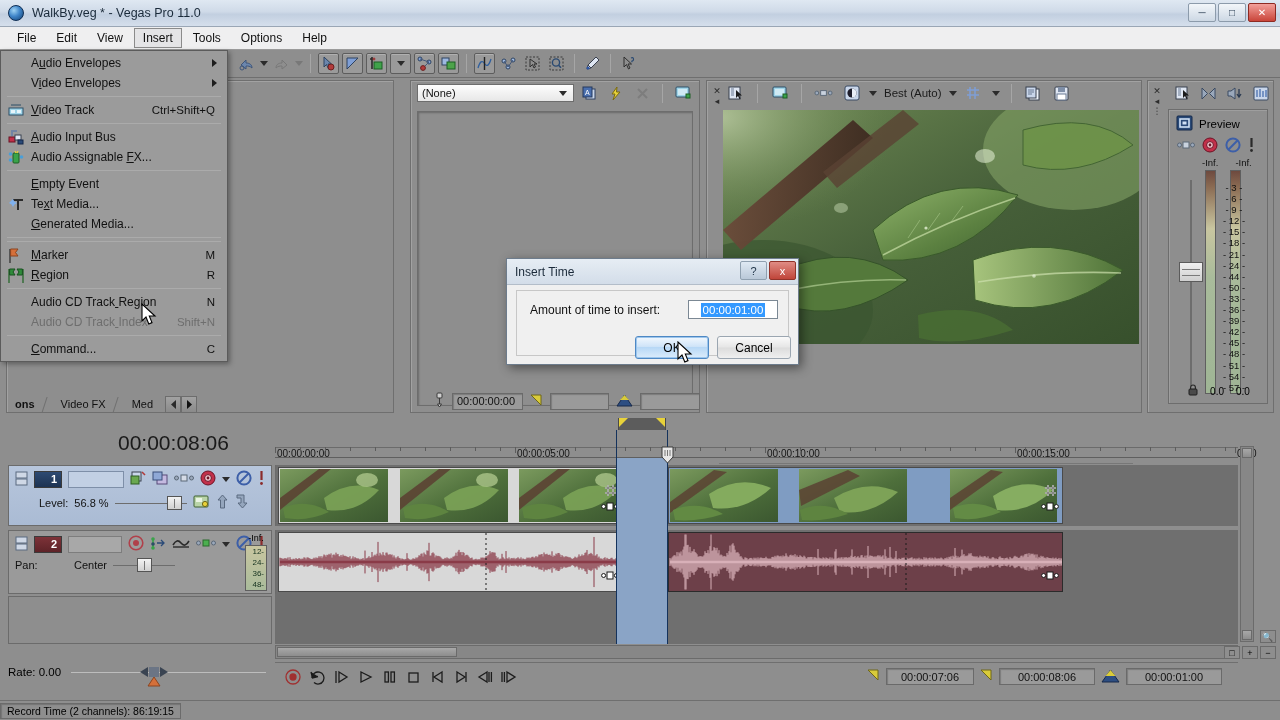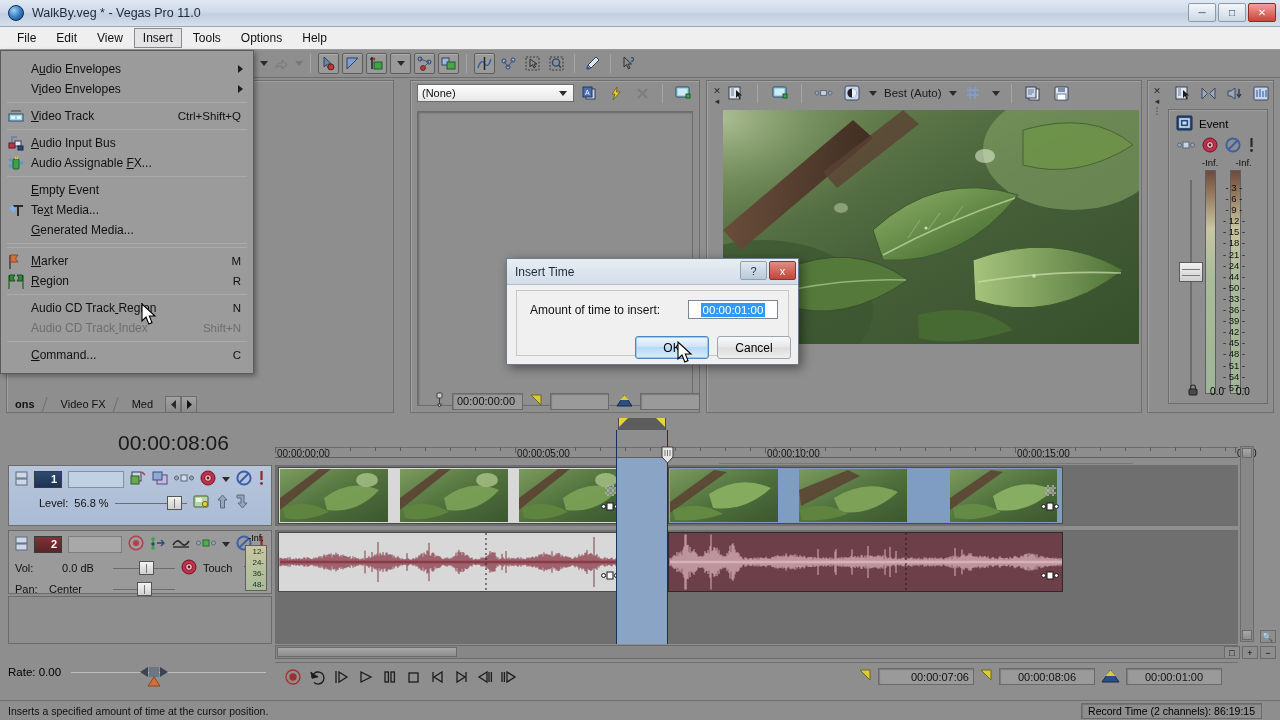--- a/index.html
+++ b/index.html
@@ -209,24 +209,24 @@
 
   .statusbar { position:absolute; left:0; bottom:0; width:1280px; height: 20px;
                background:#8e8e8e; border-top:1px solid #6f6f6f;
                display:flex; align-items:center; }
   .sb-left { flex:1; padding-left: 8px; font-size: 10.5px; color:#111; }
   .sb-right { border:1px solid #6b6b6b; box-shadow: inset 1px 1px 1px rgba(0,0,0,.18);
               padding: 1px 6px; margin-right: 18px; font-size: 10.5px; }
 
   
   .dropdown {
-    position:absolute; left: 0; top: 50px; width: 254px;
+    position:absolute; left: 0; top: 50px; width: 228px;
     background: #9b9b9b; border: 1px solid #5b5b5b;
     box-shadow: 2px 2px 5px rgba(0,0,0,.35); z-index: 50;
-    padding: 8px 0;
+    padding: 2px 0;
   }
   .dd-item { height: 20px; display:flex; align-items:center; position:relative;
              padding-left: 30px; font-size: 12px; color:#111; }
   .dd-item.sel { background: #7fb0ec; }
   .dd-item.disabled { color: #6e6e6e; }
   .dd-sc { position:absolute; right: 12px; font-size: 11.5px; }
   .dd-arrow { position:absolute; right: 10px; width:0;height:0;
               border-top:4px solid transparent;border-bottom:4px solid transparent;
               border-left:5px solid #1d1d1d; }
   .dd-sep { height: 1px; margin: 3px 6px; background: #767676; border-bottom:1px solid #ababab; }
@@ -635,21 +635,21 @@
 
     <div class="mx-box">
       <div class="mx-title">
         <span>
           <svg width="17" height="16" viewBox="0 0 17 16">
               <rect x="1" y="1" width="15" height="14" rx="1" fill="#2a4a78" stroke="#14294a"></rect>
               <rect x="4" y="4" width="9" height="8" fill="none" stroke="#cfe0f5" stroke-width="1.6"></rect>
               <rect x="6.5" y="6.5" width="4" height="3" fill="#cfe0f5"></rect>
             </svg>
         </span>
-        <span>Event</span>
+        <span>Preview</span>
       </div>
       <div class="mx-iconrow">
         <span>
           <svg width="18" height="10" viewBox="0 0 18 10">
               <circle cx="2.5" cy="5" r="2" fill="#9aa8bb" stroke="#5b6877"></circle>
               <circle cx="15.5" cy="5" r="2" fill="#9aa8bb" stroke="#5b6877"></circle>
               <rect x="6" y="2" width="6" height="6" fill="#c9d2de" stroke="#5b6877"></rect>
             </svg>
         </span>
         <span>
@@ -951,38 +951,22 @@
           </svg>
       </span>
       <span>
         <svg width="7" height="16" viewBox="0 0 7 16">
             <path d="M3.5 1 L3.5 10" stroke="#8b2b2b" stroke-width="2.2"></path>
             <circle cx="3.5" cy="13.5" r="1.4" fill="#8b2b2b"></circle>
           </svg>
       </span>
     </div>
     <div class="th-row" style="padding-top:6px;">
-      <span class="th-lbl" style="width:28px;">Vol:</span>
-      <span class="th-lbl" style="width:58px;text-align:center;">0.0 dB</span>
-      <div class="slider-tr" style="max-width:62px;">
-        <div class="sl-knob" style="left:26px;"></div>
-      </div>
-      <span>
-        <svg width="16" height="16" viewBox="0 0 16 16">
-            <circle cx="8" cy="8" r="7" fill="#c2304a" stroke="#6d1325"></circle>
-            <circle cx="8" cy="8" r="3.4" fill="#f0c7cf" stroke="#6d1325"></circle>
-            <circle cx="8" cy="8" r="1.4" fill="#6d1325"></circle>
-          </svg>
-      </span>
-      <span class="th-lbl">Touch</span>
-      <span class="caret" style="margin-left:6px;"></span>
-    </div>
-    <div class="th-row" style="padding-top:6px;">
       <span class="th-lbl" style="width:28px;">Pan:</span>
-      <span class="th-lbl" style="width:58px;text-align:left;">Center</span>
+      <span class="th-lbl" style="width:58px;text-align:right;">Center</span>
       <div class="slider-tr" style="max-width:62px;">
         <div class="sl-knob" style="left:24px;"></div>
       </div>
     </div>
 
     <div style="position:absolute;right:4px;top:2px;width:22px;text-align:center;font-size:9px;">-Inf.</div>
     <div style="position:absolute;right:4px;top:14px;width:22px;height:46px;background:linear-gradient(180deg,#c9c6a0,#a9bb9b);border:1px solid #5f5f5f;">
       <div id="audio-meter-ticks" style="font-size:8px;color:#14321f;line-height:11px;text-align:right;padding-right:2px;">
           <div>12-</div>
           <div>24-</div>
@@ -1938,21 +1922,21 @@
             <path d="M6 3 L14 8 L6 13 Z"></path>
           </g>
       </g>
     </svg>
     <div style="position:absolute;right:16px;display:flex;align-items:center;gap:6px;">
       <span>
         <svg width="13" height="13" viewBox="0 0 13 13">
             <path d="M1 1 L11 1 L11 11 Z" fill="#d9cb3a" stroke="#6f6718"></path>
           </svg>
       </span>
-      <div class="tc-field" style="width:96px;justify-content:flex-end;">
+      <div class="tc-field" style="width:88px;justify-content:center;">
         <span>00:00:07:06</span>
       </div>
       <span>
         <svg width="13" height="13" viewBox="0 0 13 13">
             <path d="M11 1 L11 11 L1 1 Z" fill="#d9cb3a" stroke="#6f6718"></path>
           </svg>
       </span>
       <div class="tc-field" style="width:96px;justify-content:center;">
         <span>00:00:08:06</span>
       </div>
@@ -1962,21 +1946,20 @@
             <path d="M4.5 8 L9.5 2 L14.5 8 Z" fill="#d9cb3a"></path>
           </svg>
       </span>
       <div class="tc-field" style="width:96px;justify-content:center;">
         <span>00:00:01:00</span>
       </div>
     </div>
   </div>
 
   <div class="statusbar">
-    <div class="sb-left">Inserts a specified amount of time at the cursor position.</div>
     <div class="sb-right">Record Time (2 channels): 86:19:15</div>
   </div>
 
   <div class="dropdown" id="insert-dropdown">
       <div class="dd-item">
         <span>A<span class="u">u</span>dio Envelopes</span>
         <span class="dd-arrow"></span>
       </div>
       <div class="dd-item">
         <span>V<span class="u">i</span>deo Envelopes</span>

